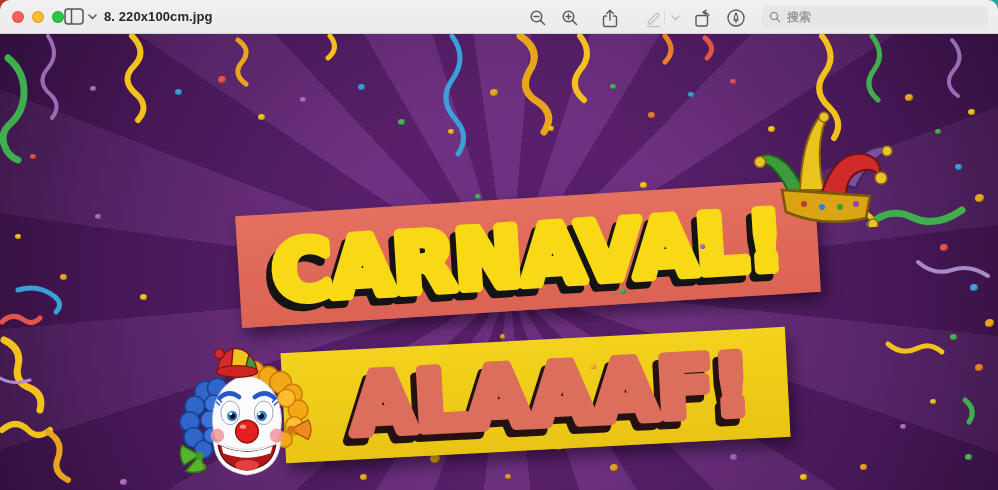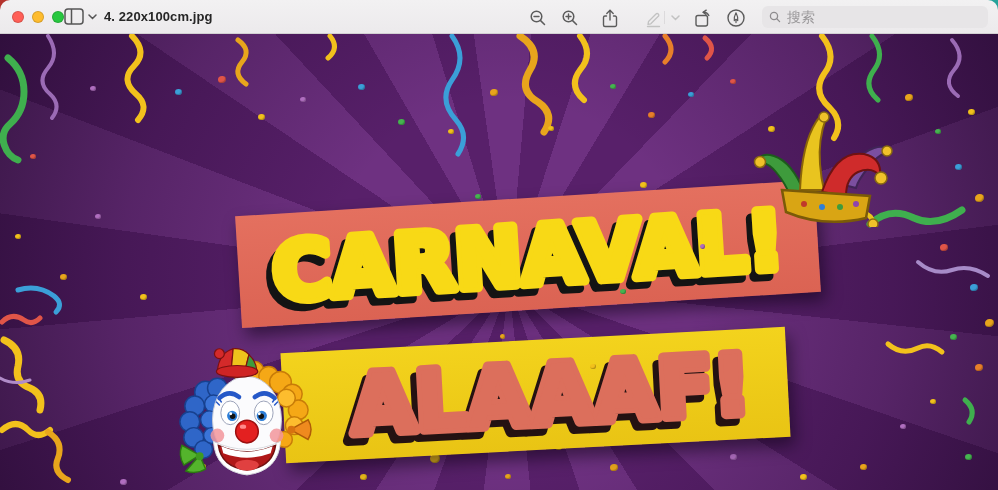--- a/index.html
+++ b/index.html
@@ -13,21 +13,21 @@
   
   .titlebar{position:relative;height:34px;background:linear-gradient(#f2f1f2,#eceaec);border-bottom:1px solid #d2d0d2;}
   .lights{position:absolute;left:12px;top:11px;display:flex;gap:8px;}
   .light{width:12px;height:12px;border-radius:50%;border:0.5px solid rgba(0,0,0,.15);}
   .sidebar-btn{position:absolute;left:64px;top:8px;display:flex;align-items:center;gap:4px;color:#565656;cursor:default;}
   .win-title{position:absolute;left:104px;top:0;line-height:33px;font-size:13px;font-weight:700;color:#262626;letter-spacing:.1px;}
   .tool{position:absolute;top:8px;width:20px;height:20px;display:flex;align-items:center;justify-content:center;color:#5c5c5c;}
   .tool.disabled{color:#c2c2c2;}
   .tb-divider{position:absolute;top:11px;width:1px;height:13px;background:#dcdadc;}
   .search{position:absolute;right:10px;top:6px;width:226px;height:22px;background:#e7e5e7;border-radius:6px;display:flex;align-items:center;padding:0 7px;}
-  .search input{border:0;outline:0;background:transparent;font-size:14px;color:#1d4ed8;width:100%;font-family:"Liberation Sans",sans-serif;}
+  .search input{border:0;outline:0;background:transparent;font-size:12px;color:#1d4ed8;width:100%;font-family:"Liberation Sans",sans-serif;font-weight:bold;}
   .search input::placeholder{color:#9a989a;}
   .search svg{flex:0 0 auto;margin-right:4px;color:#8e8c8e;}
 
   
   .artwork{position:relative;width:998px;height:456px;background:#63286f;overflow:hidden;}
   .rays{position:absolute;inset:0;background:repeating-conic-gradient(from -8deg at 51% 55%, #6e3181 0deg 13deg, #58206a 13deg 26deg);}
   .vignette{position:absolute;inset:0;background:radial-gradient(circle at 51% 55%, rgba(0,0,0,0) 32%, rgba(26,3,36,.28) 68%, rgba(16,1,24,.55) 100%);}
   .layer{position:absolute;inset:0;pointer-events:none;}
   .dot{position:absolute;border-radius:50% 46% 52% 48%;box-shadow:inset -1px -1px 1px rgba(0,0,0,.25);z-index:2;}
 
@@ -59,21 +59,21 @@
       <div class="sidebar-btn">
         <svg width="20" height="17" viewBox="0 0 20 17">
           <rect x="1" y="1" width="18" height="15" rx="3" fill="none" stroke="currentColor" stroke-width="1.5"></rect>
           <line x1="7.5" y1="1" x2="7.5" y2="16" stroke="currentColor" stroke-width="1.5"></line>
         </svg>
         <svg width="9" height="6" viewBox="0 0 9 6">
           <path d="M1 1 L4.5 4.5 L8 1" fill="none" stroke="currentColor" stroke-width="1.5" stroke-linecap="round"></path>
         </svg>
       </div>
 
-      <span class="win-title">4. 220x100cm.jpg</span>
+      <span class="win-title">8. 220x100cm.jpg</span>
 
       <div class="tool" style="left:528px">
         <svg width="18" height="18" viewBox="0 0 18 18">
           <circle cx="7.5" cy="7.5" r="5.3" fill="none" stroke="currentColor" stroke-width="1.5"></circle>
           <line x1="11.6" y1="11.6" x2="15.5" y2="15.5" stroke="currentColor" stroke-width="1.5" stroke-linecap="round"></line>
           <line x1="5" y1="7.5" x2="10" y2="7.5" stroke="currentColor" stroke-width="1.4" stroke-linecap="round"></line>
         </svg>
       </div>
       <div class="tool" style="left:560px">
         <svg width="18" height="18" viewBox="0 0 18 18">

